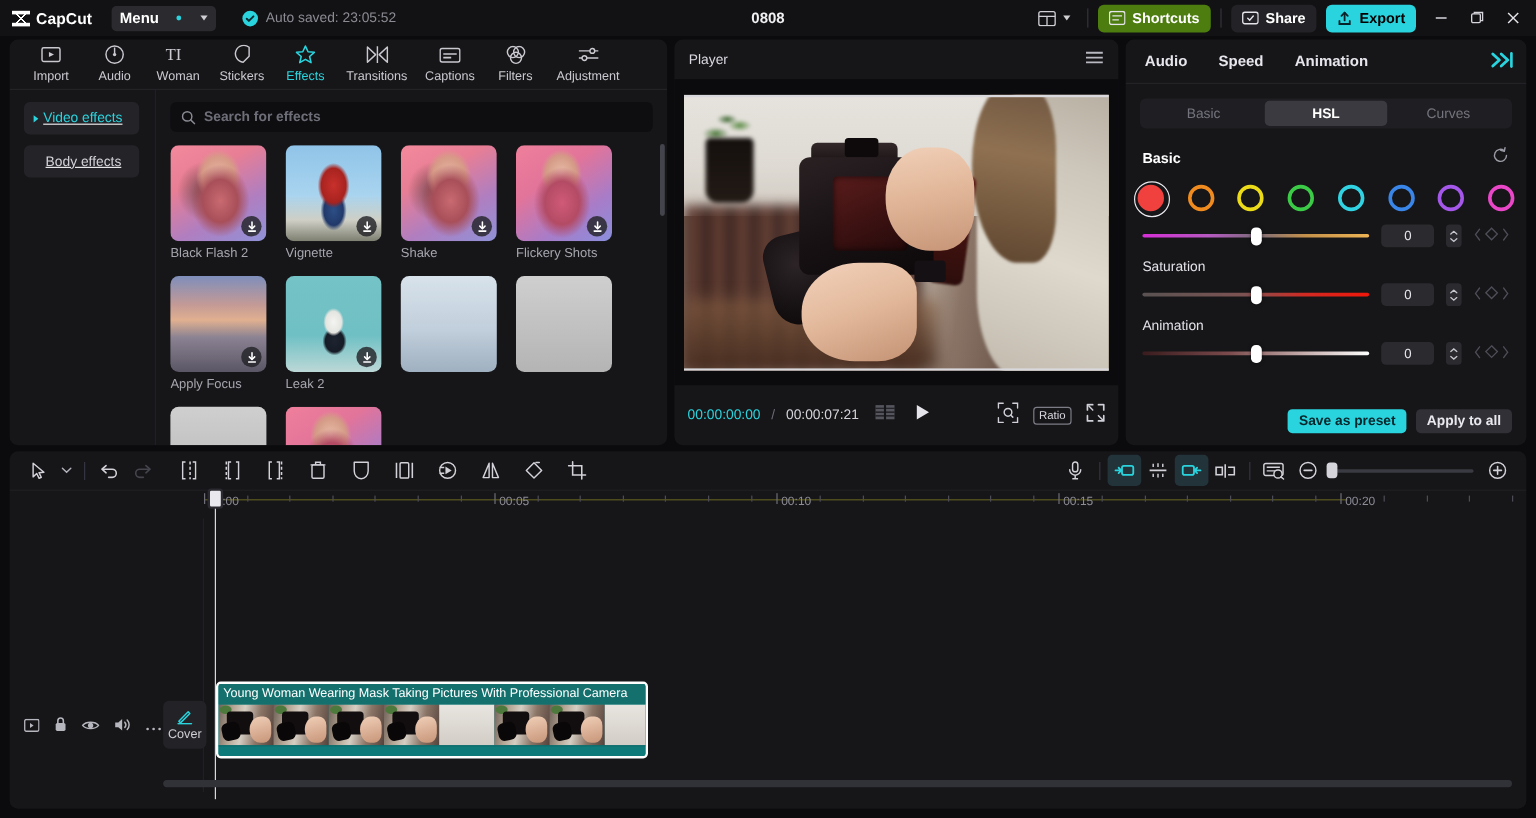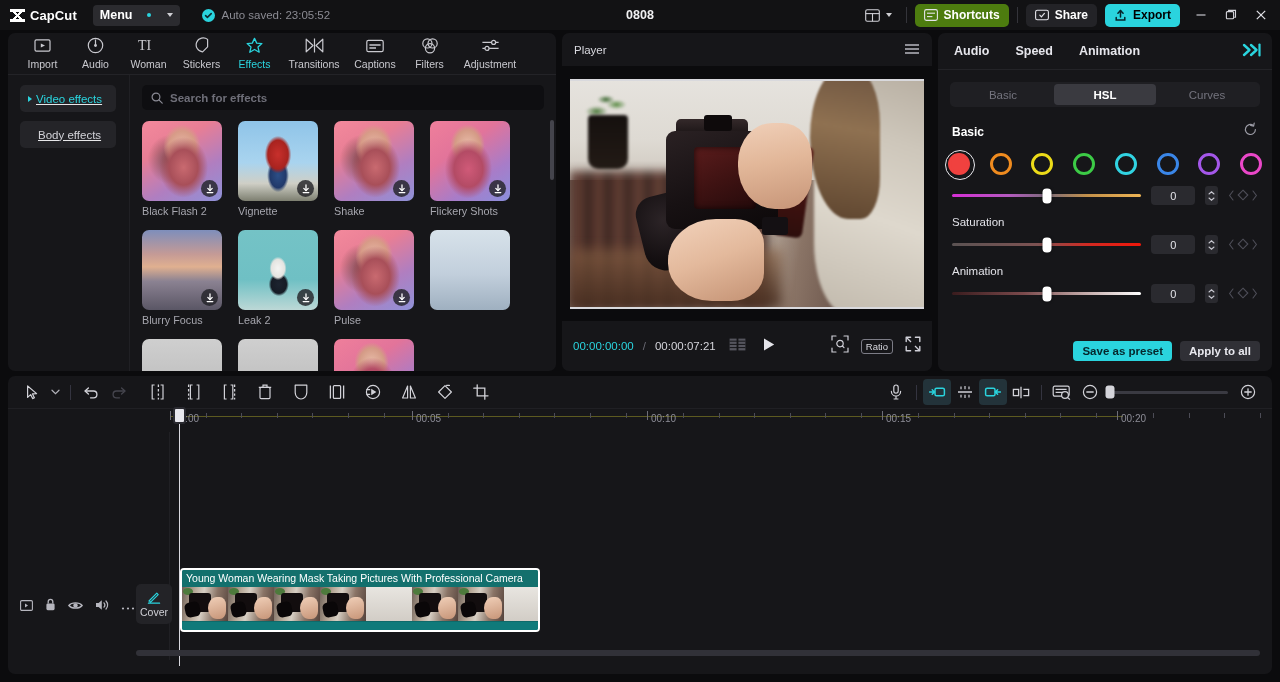--- a/index.html
+++ b/index.html
@@ -527,45 +527,33 @@
           <div class="eff-cell">
             <div class="eff-thumb sc-city">
               <span class="eff-dl">
                   <svg width="10" height="10" viewBox="0 0 10 10">
                     <path d="M5 1 L5 6.4" stroke="#fff" stroke-width="1.3" stroke-linecap="round"></path>
                     <path d="M2.8 4.4 L5 6.6 L7.2 4.4" stroke="#fff" stroke-width="1.3" fill="none" stroke-linecap="round" stroke-linejoin="round"></path>
                     <line x1="2.2" y1="8.6" x2="7.8" y2="8.6" stroke="#fff" stroke-width="1.3" stroke-linecap="round"></line>
                   </svg>
                 </span>
             </div>
-            <div class="eff-name">Blurry Focus</div>
+            <div class="eff-name">Apply Focus</div>
           </div>
           <div class="eff-cell">
             <div class="eff-thumb sc-dance">
               <span class="eff-dl">
                   <svg width="10" height="10" viewBox="0 0 10 10">
                     <path d="M5 1 L5 6.4" stroke="#fff" stroke-width="1.3" stroke-linecap="round"></path>
                     <path d="M2.8 4.4 L5 6.6 L7.2 4.4" stroke="#fff" stroke-width="1.3" fill="none" stroke-linecap="round" stroke-linejoin="round"></path>
                     <line x1="2.2" y1="8.6" x2="7.8" y2="8.6" stroke="#fff" stroke-width="1.3" stroke-linecap="round"></line>
                   </svg>
                 </span>
             </div>
             <div class="eff-name">Leak 2</div>
-          </div>
-          <div class="eff-cell">
-            <div class="eff-thumb sc-girl">
-              <span class="eff-dl">
-                  <svg width="10" height="10" viewBox="0 0 10 10">
-                    <path d="M5 1 L5 6.4" stroke="#fff" stroke-width="1.3" stroke-linecap="round"></path>
-                    <path d="M2.8 4.4 L5 6.6 L7.2 4.4" stroke="#fff" stroke-width="1.3" fill="none" stroke-linecap="round" stroke-linejoin="round"></path>
-                    <line x1="2.2" y1="8.6" x2="7.8" y2="8.6" stroke="#fff" stroke-width="1.3" stroke-linecap="round"></line>
-                  </svg>
-                </span>
-            </div>
-            <div class="eff-name">Pulse</div>
           </div>
 
           <div class="eff-cell">
             <div class="eff-thumb sc-cloud"></div>
           </div>
           <div class="eff-cell">
             <div class="eff-thumb sc-grey"></div>
           </div>
           <div class="eff-cell">
             <div class="eff-thumb sc-grey"></div>

